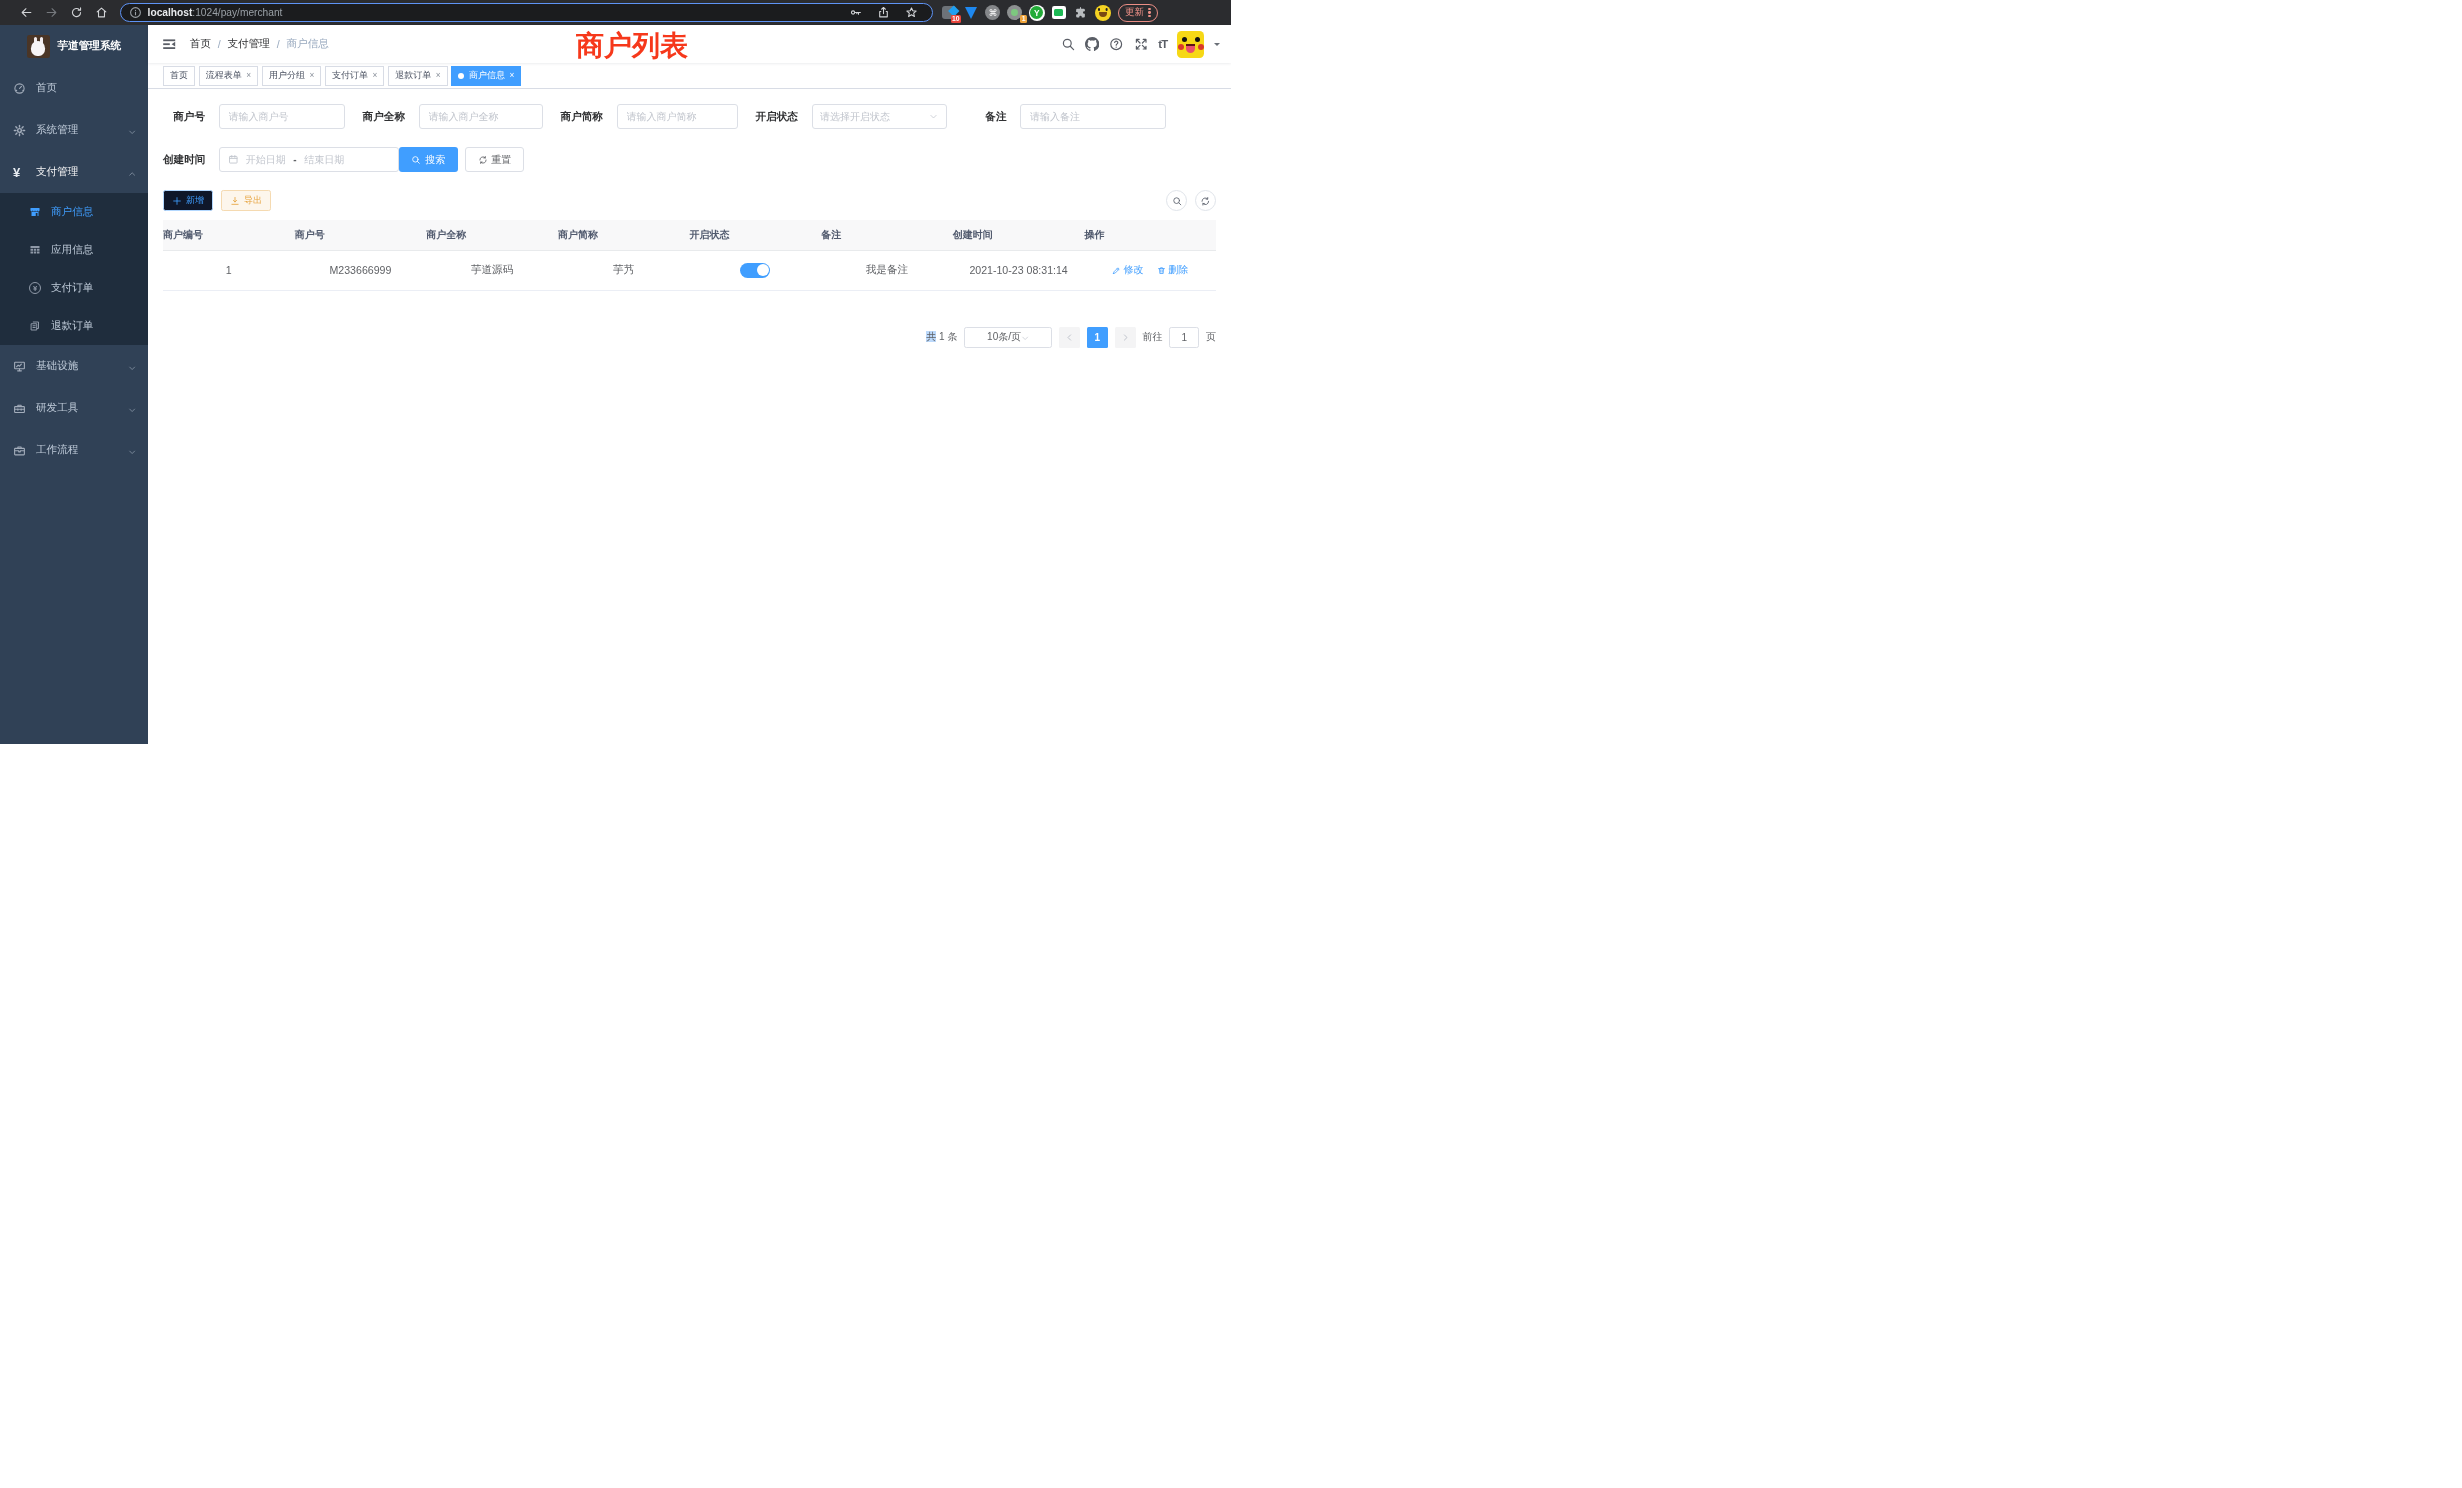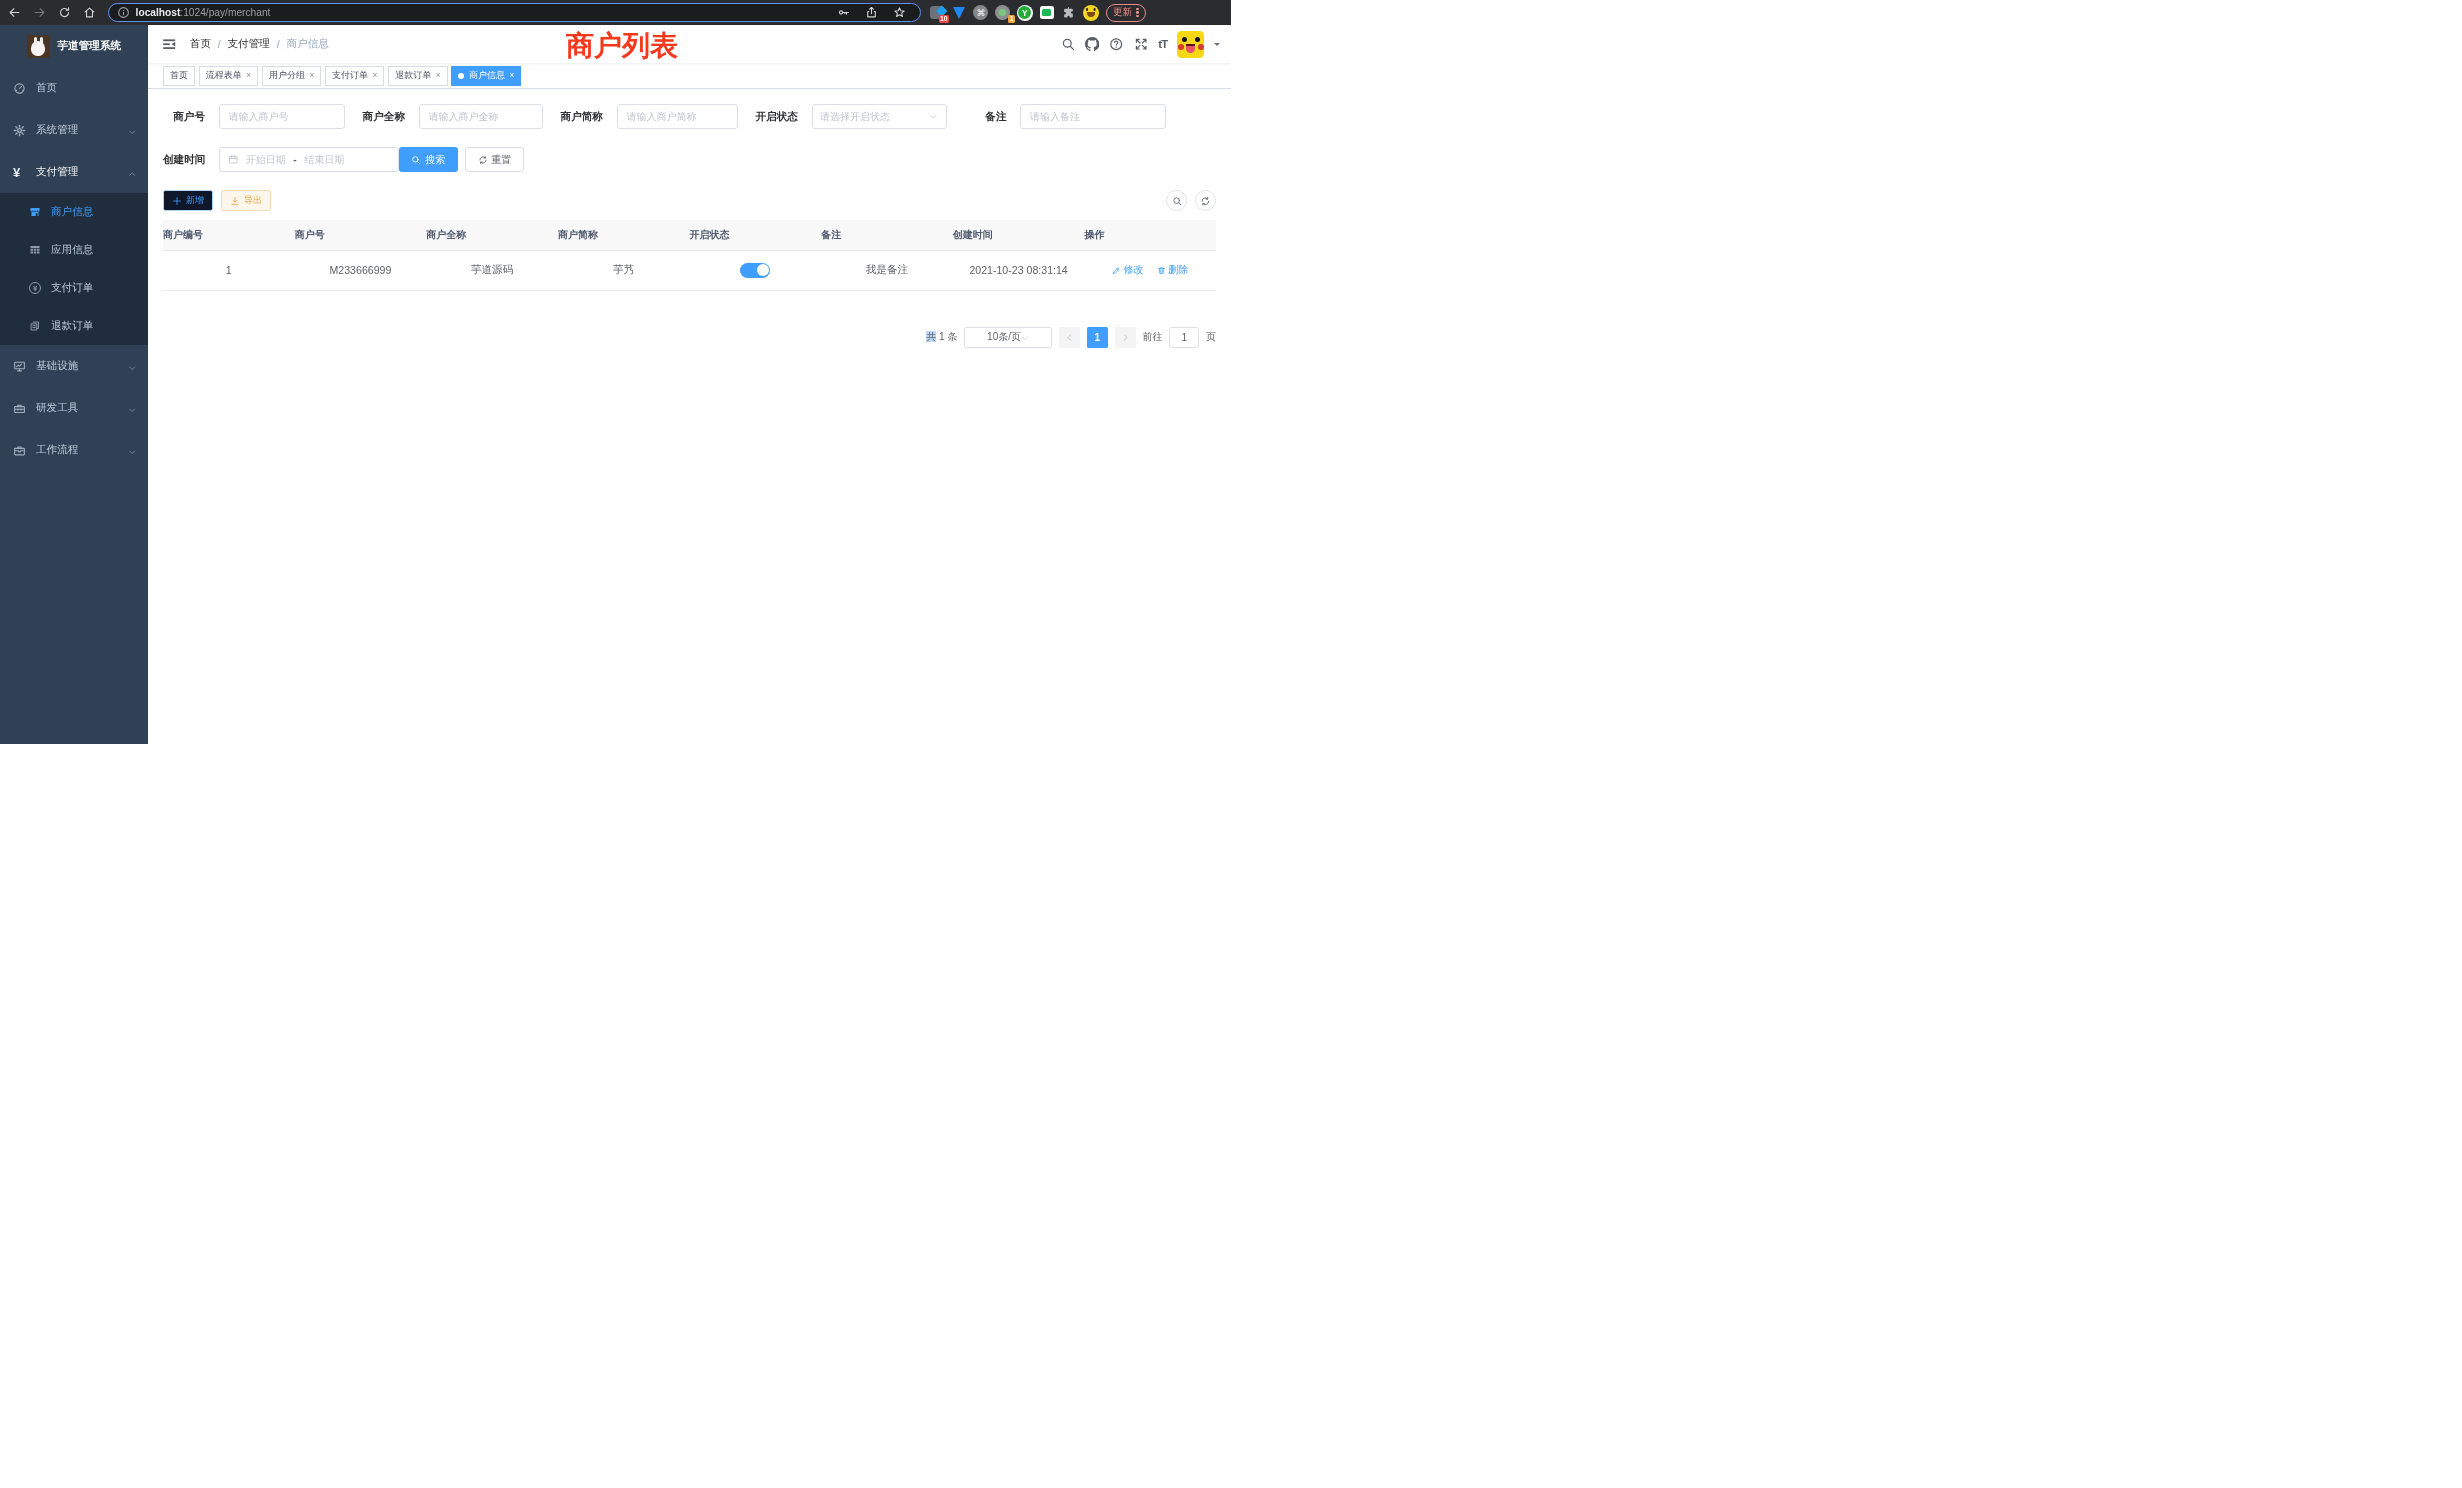--- a/index.html
+++ b/index.html
@@ -1,20 +1,20 @@
 <!DOCTYPE html>
 <html style="font-size:12px"><head>
 <meta charset="utf-8">
 <style>
   *{box-sizing:border-box;margin:0;padding:0}
   html,body{width:1231px;background:#fff;font-family:"Liberation Sans","DejaVu Sans",sans-serif}
   .screen{width:1231px;height:744px;overflow:hidden;position:relative;background:#fff}
 
   
-  .browser-bar{height:25px;background:#2b2c2f;display:flex;align-items:center;padding:0 2px;color:#dfe1e5}
+  .browser-bar{height:25px;background:#2b2c2f;display:flex;align-items:center;padding:0 14px;color:#dfe1e5}
   .bicon{width:13px;height:13px;flex:0 0 auto;margin:0 6px;color:#d2d4d7}
   .bicon.dim{color:#76797e}
   .si{fill:none;stroke:currentColor;stroke-width:2;stroke-linecap:round;stroke-linejoin:round}
   .url-pill{height:19px;width:813px;margin-left:6px;background:#1b1c1e;border:1.5px solid #5e93f5;border-radius:10.6px;display:flex;align-items:center;padding:0 7.6px;font-size:10.2px}
   .url-host{color:#e8eaed;font-weight:700}
   .url-rest{color:#9aa0a6}
   .url-right{margin-left:auto;display:flex;align-items:center;gap:3px;color:#d2d4d7}
   .ext-row{display:flex;align-items:center;margin-left:7.6px;gap:5.3px}
   .ext{width:16.7px;height:16.7px;position:relative;display:flex;align-items:center;justify-content:center}
   .badge{position:absolute;right:-3.8px;bottom:-2.3px;background:#e8453c;color:#fff;font-size:6.8px;line-height:8.3px;padding:0 1.5px;border-radius:1.5px;font-weight:700}
@@ -74,21 +74,21 @@
   .cheek{position:absolute;left:0.8px;top:13.6px;width:6px;height:6px;border-radius:50%;background:#d93a2b;box-shadow:20px 0 0 #d93a2b;z-index:1}
   .caret{width:0;height:0;border:3.8px solid transparent;border-top-color:#6b7078;margin-top:3.8px}
 
   .tags{height:26px;display:flex;align-items:center;padding:0 15px;border-bottom:0.8px solid #d8dce5;gap:3.8px;background:#fff}
   .tag{height:20px;border:0.8px solid #d8dce5;background:#fff;padding:0 6px;font-size:9px;color:#495060;display:flex;align-items:center;gap:4.5px;cursor:pointer}
   .tag .x{font-size:8.3px;color:#8a919b;line-height:1}
   .tag.active{background:#409eff;border-color:#409eff;color:#fff}
   .tag.active .x{color:#fff}
   .dot{width:6px;height:6px;border-radius:50%;background:#fff}
 
-  .annotation{position:absolute;left:418px;top:1.5px;font-size:28px;font-weight:600;color:#f6381b;z-index:6;white-space:nowrap}
+  .annotation{position:absolute;left:428px;top:1.5px;font-size:28px;font-weight:600;color:#f6381b;z-index:6;white-space:nowrap}
 
   
   .content{padding:15px 15px 0;flex:1}
   .frow{display:flex;align-items:center;margin-bottom:18px}
   .f-group{display:flex;align-items:center;margin-right:18px}
   .f-label{min-width:42px;text-align:right;margin-right:13.6px;font-size:10.6px;font-weight:700;color:#303133;white-space:nowrap}
   .f-input{height:25px;border:0.8px solid #dcdfe6;border-radius:3px;padding:0 9px;font-size:10px;color:#606266;outline:none;font-family:inherit}
   .f-input::placeholder{color:#c0c4cc}
   .w166{width:126px}.w164{width:124px}.w160{width:121px}
   .f-select{width:135px;height:25px;border:0.8px solid #dcdfe6;border-radius:3px;display:flex;align-items:center;padding:0 7.6px;color:#c0c4cc;font-size:10px;cursor:pointer}

